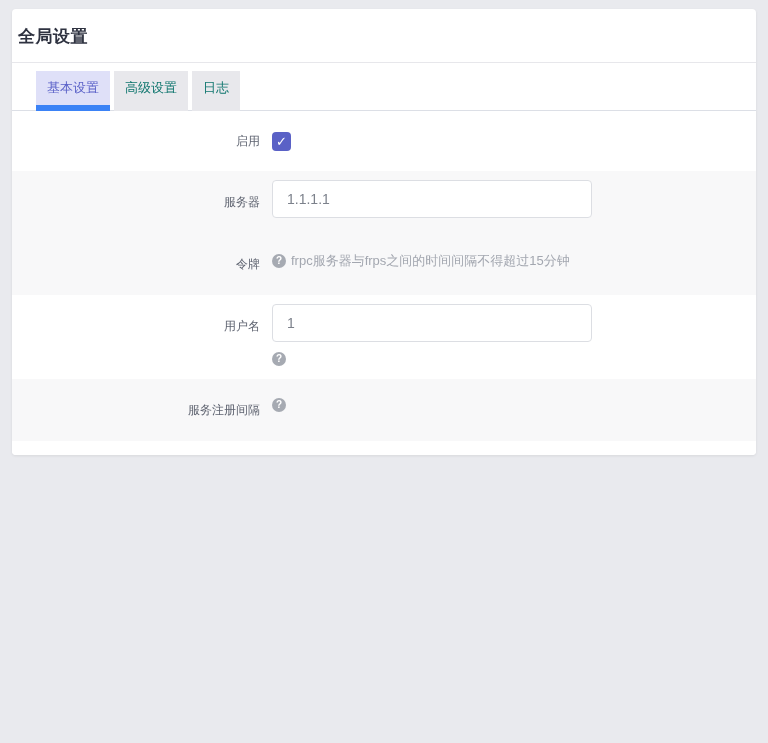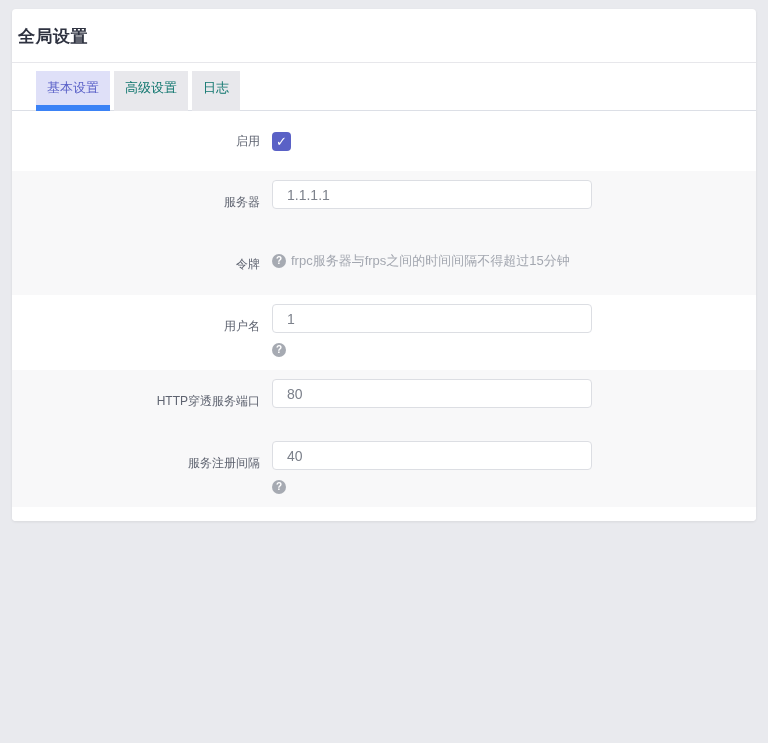--- a/index.html
+++ b/index.html
@@ -60,21 +60,21 @@
     padding-right:12px;
     font-size:12px;
     color:#5e6370;
     line-height:44px;
     white-space:nowrap;
   }
   .row-content { flex:1; }
   .input-line { display:flex; align-items:center; }
   .text-input {
     width:320px;
-    height:29px;
+    height:38px;
     border:1px solid #dcdee3;
     border-radius:4px;
     padding:0 14px;
     font-size:14px;
     color:#7c818b;
     background:#ffffff;
     outline:none;
     font-family:"Liberation Sans","DejaVu Sans",sans-serif;
   }
   .row-checkbox { align-items:center; min-height:60px; padding-top:0; padding-bottom:0; }
@@ -171,36 +171,25 @@
     <div class="row-content">
       <div class="input-line">
         <input class="text-input" type="text" value="1" style="">
       </div>
       <div class="help-line">
         <span class="help-icon">?</span>
       </div>
     </div>
   </div>
 
-  <div class="form-row gray">
-    <div class="row-label">HTTP穿透服务端口</div>
-    <div class="row-content">
-      <div class="input-line">
-        <input class="text-input" type="text" value="80" style="">
-      </div>
-    </div>
-  </div>
 
 
   <div class="form-row gray">
     <div class="row-label">服务注册间隔</div>
     <div class="row-content">
-      <div class="input-line">
-        <input class="text-input" type="text" value="40" style="">
-      </div>
       <div class="help-line">
         <span class="help-icon">?</span>
       </div>
     </div>
   </div>
 
   <div class="card-bottom"></div>
 </div>
 
 </body></html>

